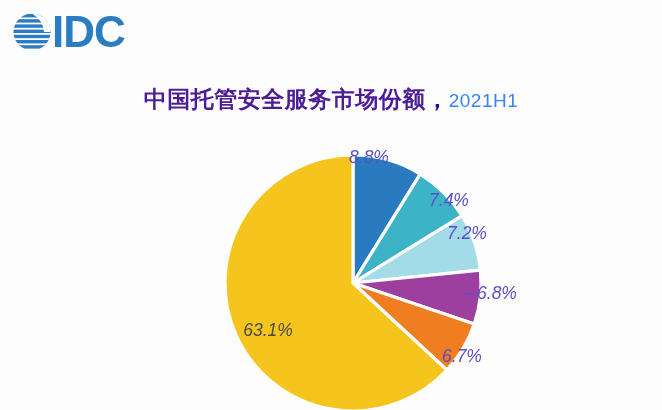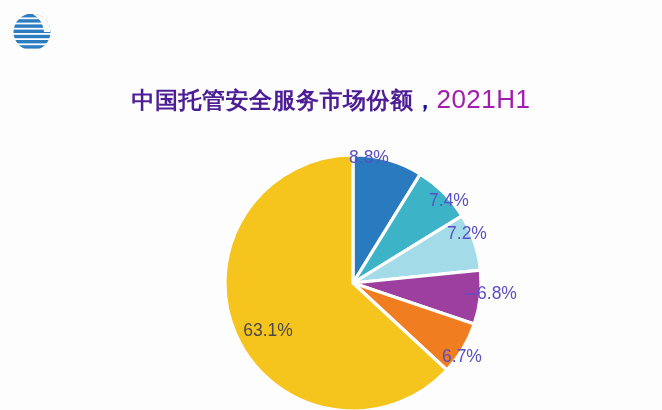--- a/index.html
+++ b/index.html
@@ -55,33 +55,34 @@
     font-weight: bold;
     color: #4c1d95;
     letter-spacing: 0.5px;
   }
   #chart-title .title-sep {
     font-size: 23px;
     font-weight: bold;
     color: #1a10a0;
   }
   #chart-title .title-period {
-    font-size: 26px;
+    font-size: 19px;
     font-weight: normal;
-    color: #a21caf;
+    color: #3b82f6;
     letter-spacing: 0.5px;
   }
 
   
   #pie-chart-wrap {
     position: absolute;
     left: 0;
     top: 0;
     width: 662px;
     height: 408px;
+    font-style: italic;
   }
   #pie-svg {
     display: block;
     width: 662px;
     height: 410px;
   }
   .slice-path {
     stroke: #fdfdfd;
     stroke-width: 3.2;
     stroke-linejoin: round;
@@ -118,20 +119,21 @@
         <rect x="0" y="14.4" width="44" height="3.4"></rect>
         <rect x="0" y="19.6" width="44" height="3.4"></rect>
         <rect x="0" y="24.8" width="44" height="3.4"></rect>
         <rect x="0" y="30.0" width="44" height="3.4"></rect>
         <rect x="0" y="35.2" width="44" height="3.4"></rect>
       </g>
       <path d="M 40.5 22 A 18.5 18.5 0 0 0 22 3.5 A 26 26 0 0 1 30.5 11.2 A 26 26 0 0 1 34.2 22 Z" fill="#fdfdfd"></path>
       <path d="M 3.5 22 A 18.5 18.5 0 0 0 22 40.5 A 26 26 0 0 1 13.5 32.8 A 26 26 0 0 1 9.8 22 Z" fill="#fdfdfd" opacity="0"></path>
     </svg>
   </span>
+  <span id="logo-wordmark">IDC</span>
 </div>
 
 <div id="chart-title">
   <span class="title-cn">中国托管安全服务市场份额</span><span class="title-sep">，</span><span class="title-period">2021H1</span>
 </div>
 
 <div id="pie-chart-wrap">
   <svg id="pie-svg" viewBox="0 0 662 410" xmlns="http://www.w3.org/2000/svg">
     <g id="slices-group">
         <path d="M 353 283 L 353.00 155.00 A 128 128 0 0 1 420.22 174.07 Z" fill="#2a7ac0" class="slice-path"></path>

